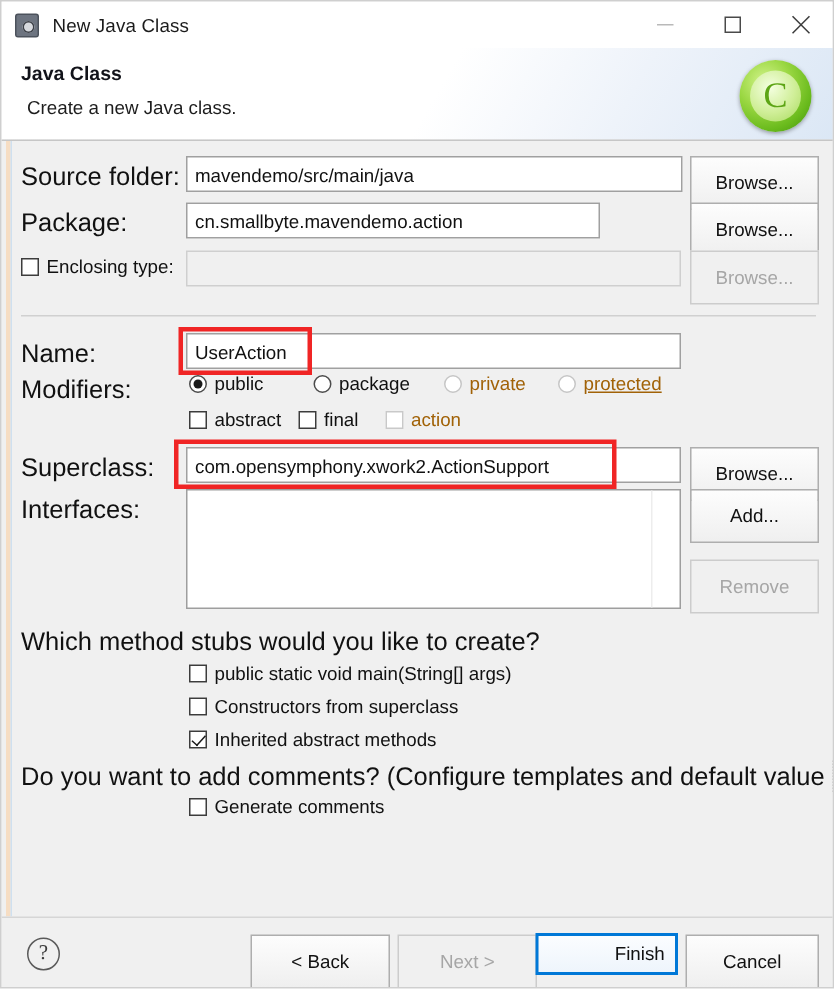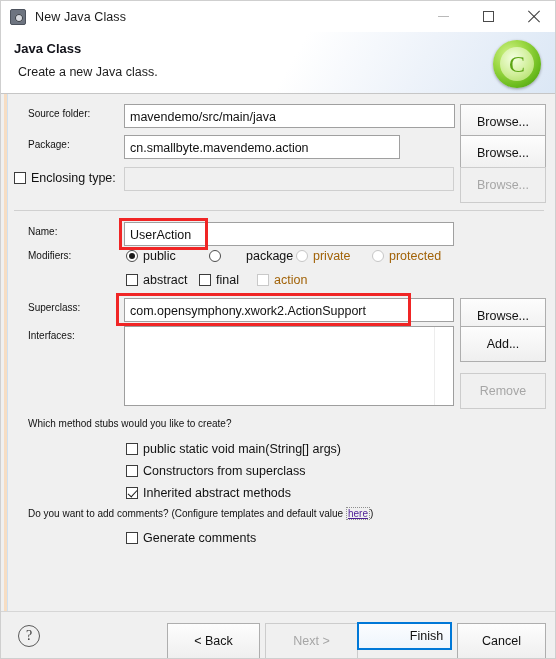--- a/index.html
+++ b/index.html
@@ -106,23 +106,22 @@
     background: #f6ddc3;
   }
   #left-strip2 {
     position: absolute; left: 6px; top: 0;
     width: 1px; height: 517px;
     background: #cfe0ef;
   }
 
   .lbl {
     position: absolute;
-    font-size: 10px; color: #111111;
+    font-size: 17px; color: #111111;
     white-space: nowrap;
-    margin-left: 14px;
   }
 
   .tfield {
     position: absolute;
     background: #ffffff;
     border: 1px solid #a0a0a0;
     font-size: 12.5px; color: #111;
     padding: 2px 0 0 5px;
     line-height: 20px;
     height: 24px;
@@ -271,29 +270,29 @@
 
     <div class="lbl" style="left:13px; top:132px;">Name:</div>
     <div class="tfield" style="left:123px; top:128px; width:330px;">UserAction</div>
     <div class="anno" style="left:118px; top:124px; width:89px; height:32px;"></div>
 
     <div class="lbl" style="left:13px; top:156px;">Modifiers:</div>
     <div class="ctrl" style="left:125px; top:155px;">
       <span class="radio on"></span>
       <span>public</span>
     </div>
-    <div class="ctrl" style="left:208px; top:155px;gap:20px;">
+    <div class="ctrl" style="left:208px; top:155px;">
       <span class="radio"></span>
       <span>package</span>
     </div>
     <div class="ctrl dim" style="left:295px; top:155px;">
       <span class="radio"></span>
       <span>private</span>
     </div>
-    <div class="ctrl dim" style="left:371px; top:155px;">
+    <div class="ctrl dim" style="left:371px; top:155px;text-decoration:underline;">
       <span class="radio"></span>
       <span>protected</span>
     </div>
 
     <div class="ctrl" style="left:125px; top:179px;">
       <span class="check"></span>
       <span>abstract</span>
     </div>
     <div class="ctrl" style="left:198px; top:179px;">
       <span class="check"></span>

